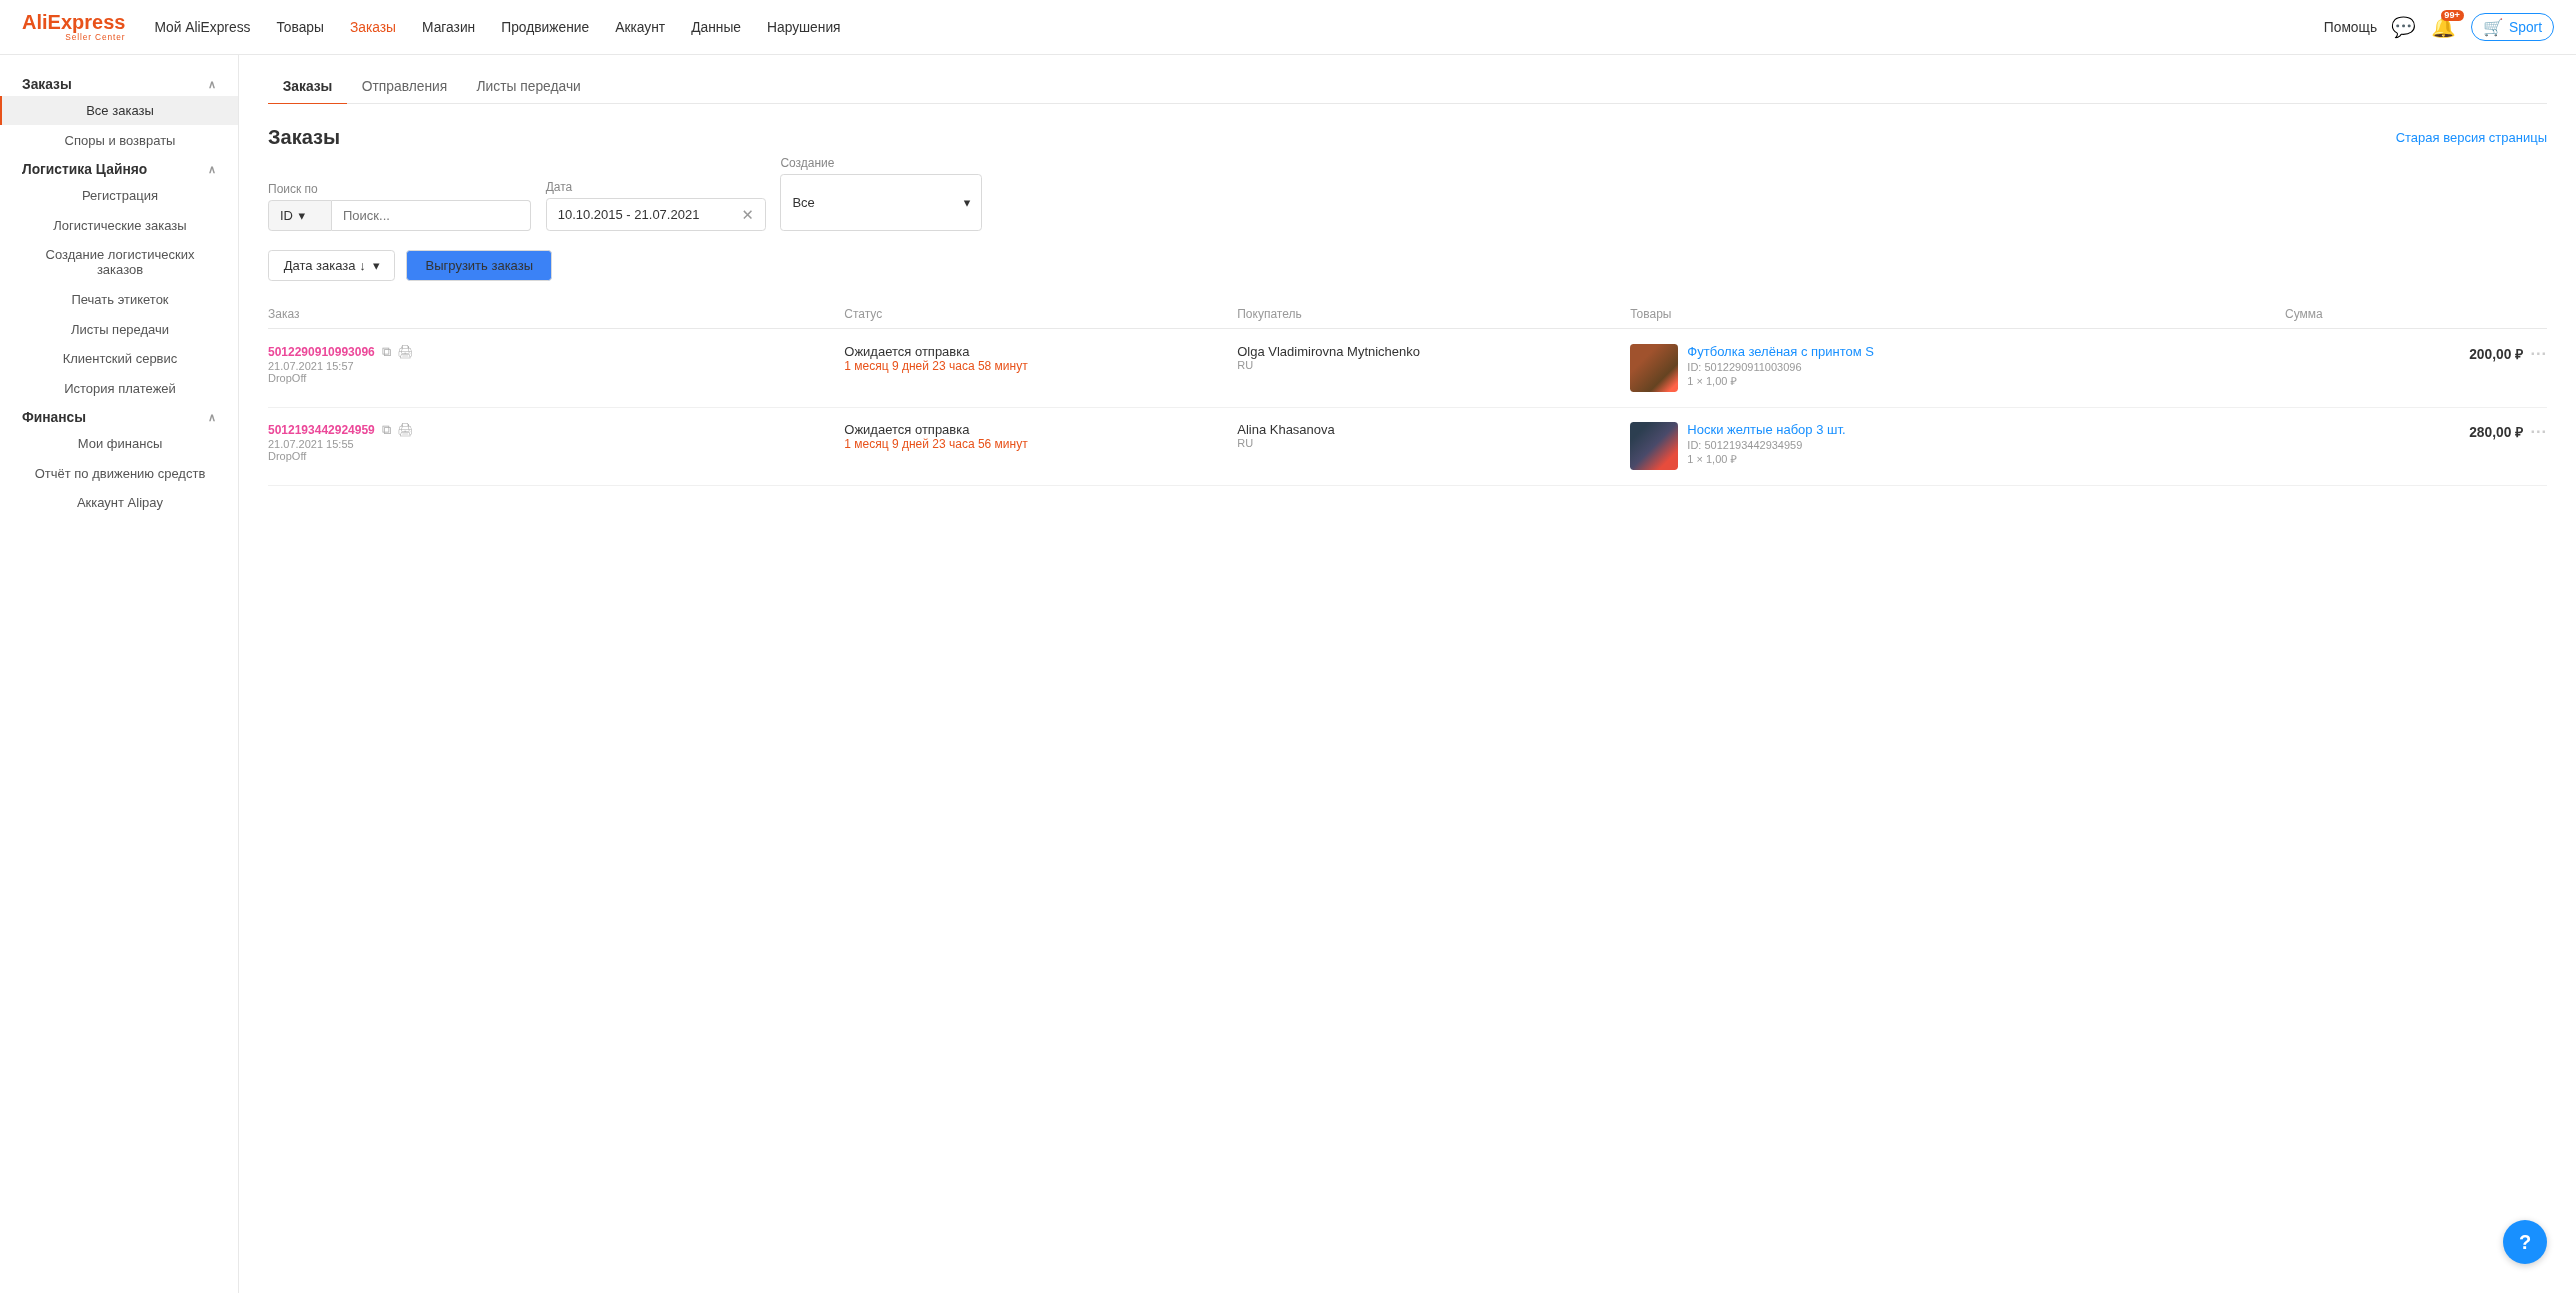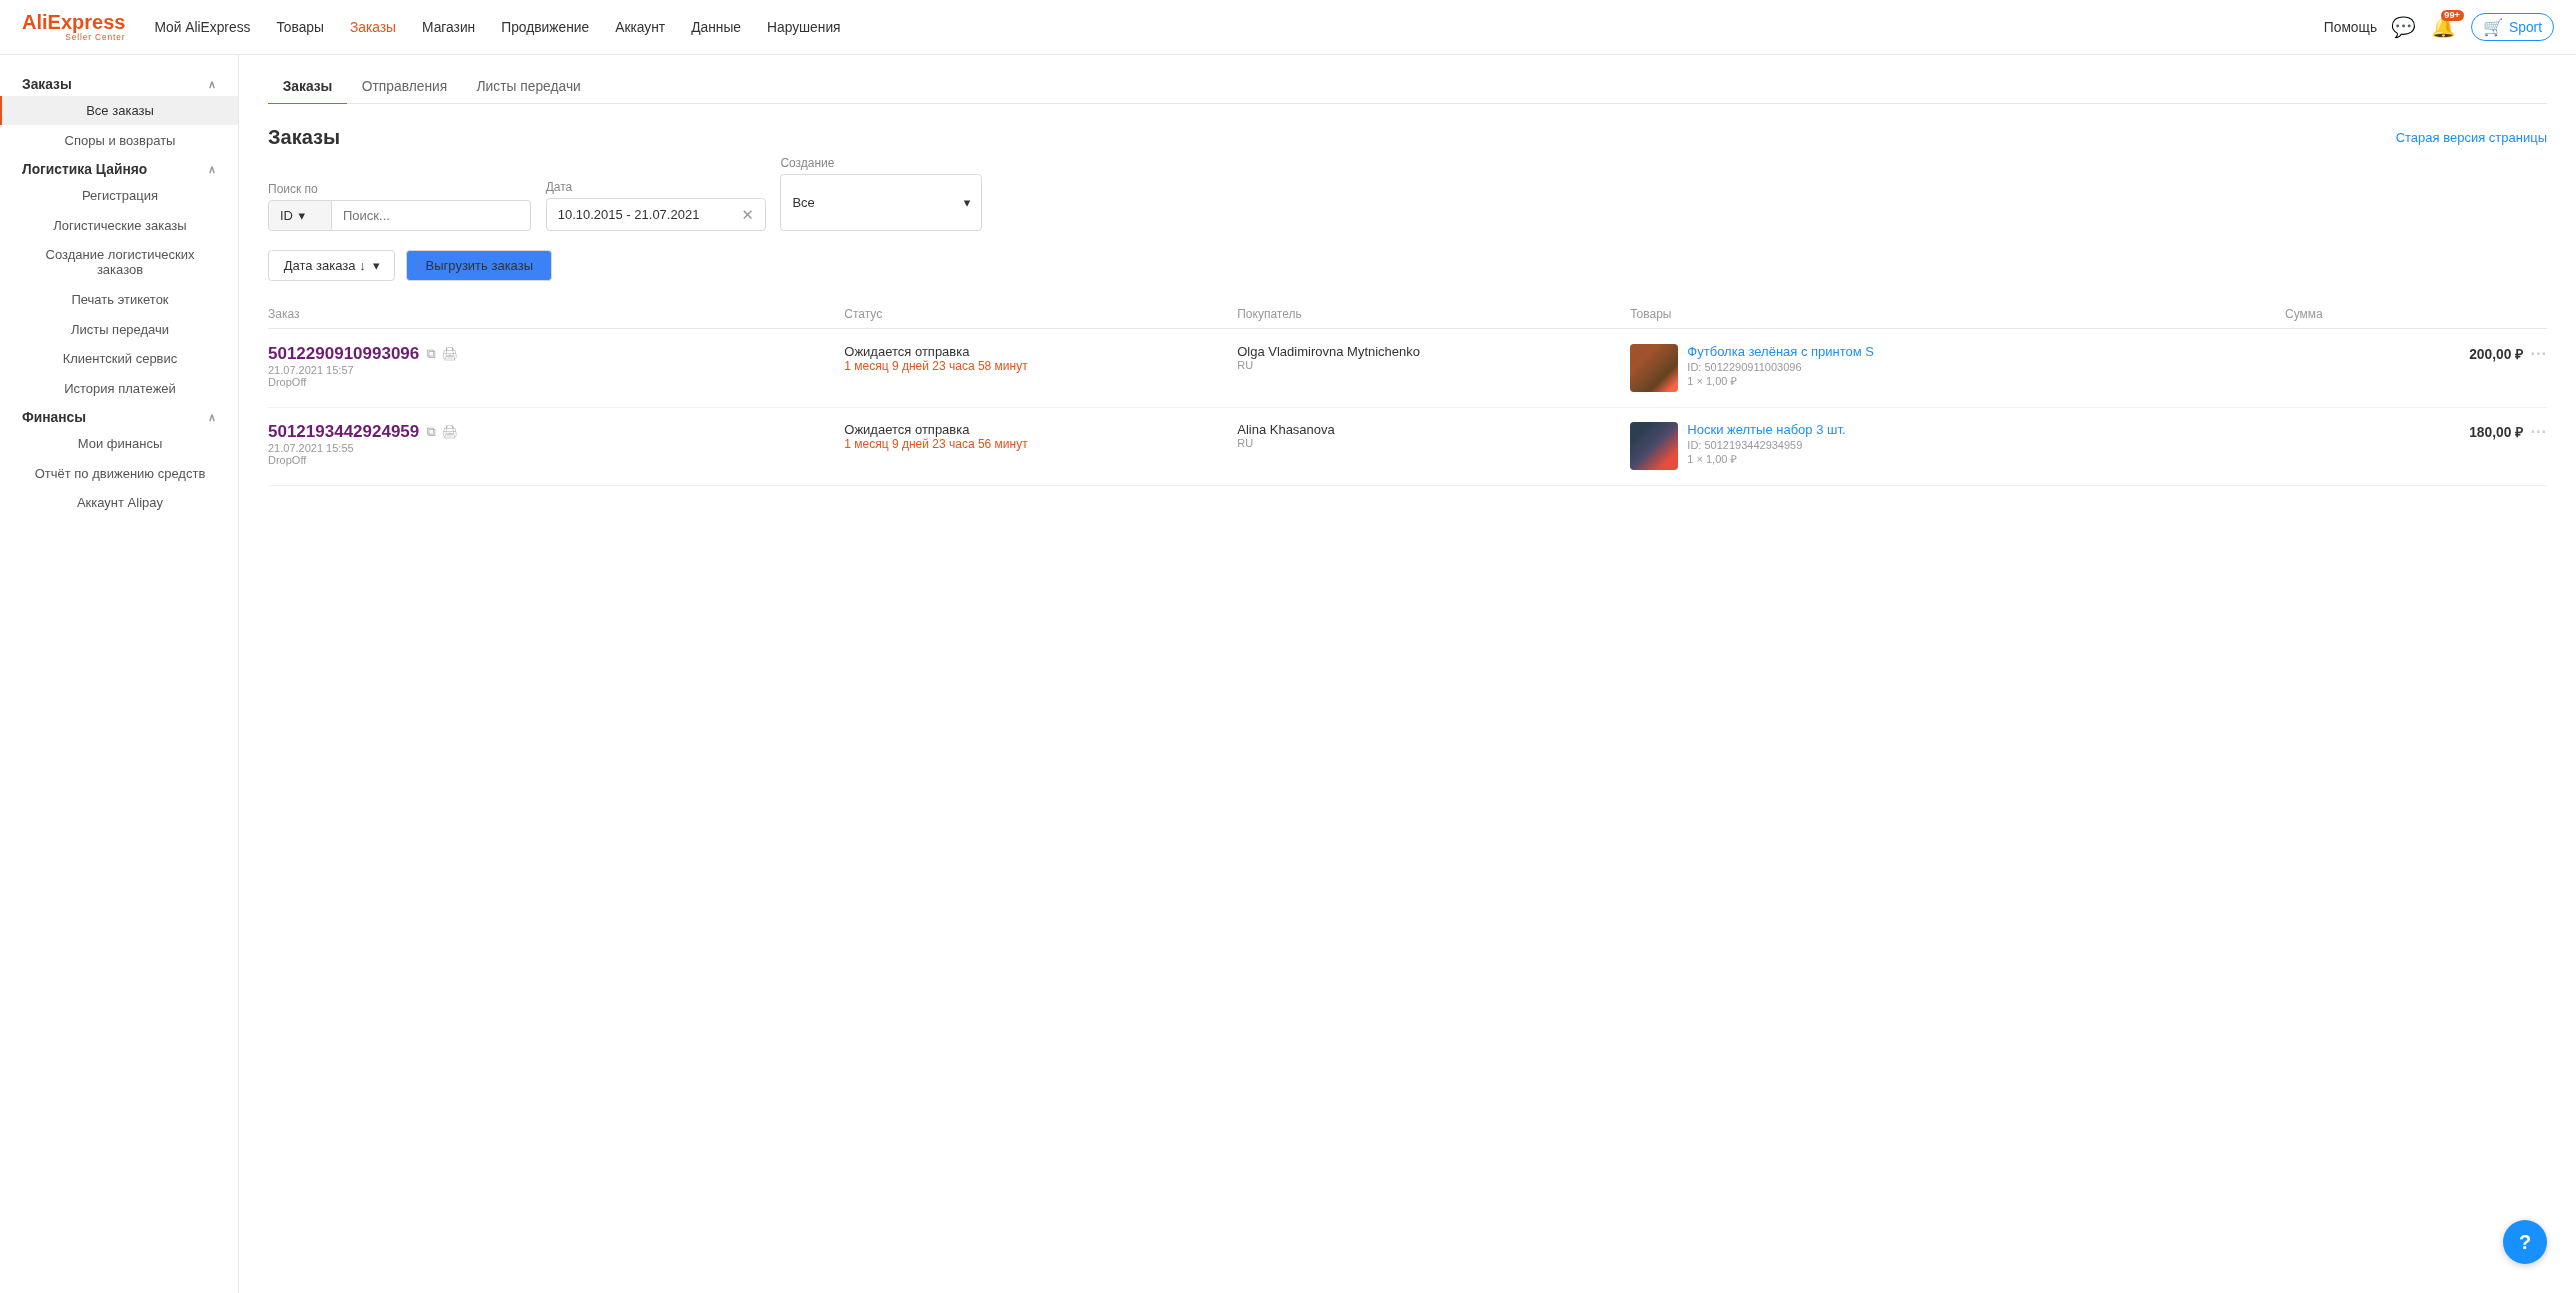--- a/index.html
+++ b/index.html
@@ -307,23 +307,23 @@
       color: #999;
     }
     .order-row {
       display: grid;
       grid-template-columns: 2.2fr 1.5fr 1.5fr 2.5fr 1fr;
       padding: 14.7px 0;
       border-bottom: 0.9px solid #f0f0f0;
       align-items: start;
     }
     .order-id {
-      font-size: 17px;
-      font-weight: bold;
-      color: #701a75;
+      font-size: 12px;
+      font-weight: bold;
+      color: #ec4899;
     }
     .order-icons {
       display: inline-flex;
       gap: 5.5px;
       margin-left: 7.3px;
     }
     .order-icon {
       font-size: 13px;
       color: #aaa;
       cursor: pointer;
@@ -605,21 +605,21 @@
     </div>
     <div class="product-row">
       <div class="product-img product-img-2"></div>
       <div class="product-details">
         <div class="product-name">Носки желтые набор 3 шт.</div>
         <div class="product-id">ID: 5012193442934959</div>
         <div class="product-qty">1 × 1,00 ₽</div>
       </div>
     </div>
     <div class="order-amount">
-      <span>180,00 ₽</span>
+      <span>280,00 ₽</span>
       <span class="order-more">···</span>
     </div>
   </div>
       </div>
 
   </main>
 </div>
 
 <div class="help-btn">?</div>
 

